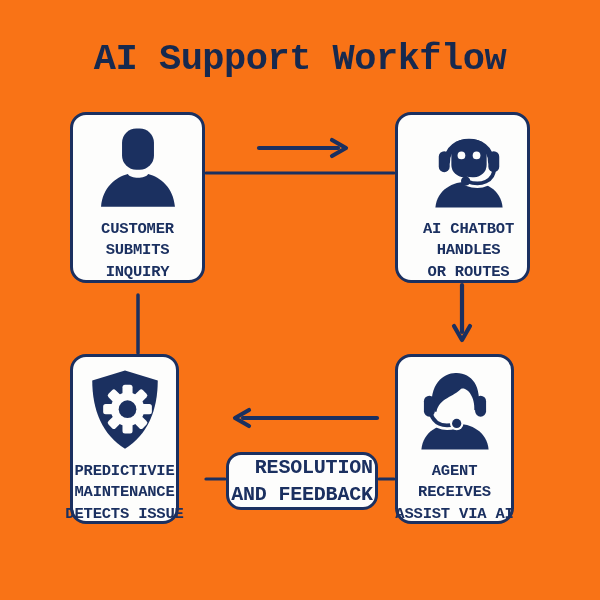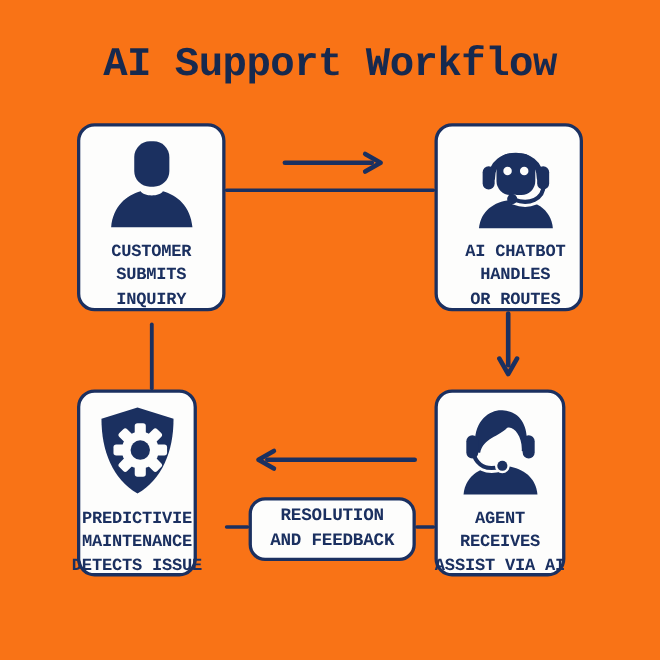--- a/index.html
+++ b/index.html
@@ -30,22 +30,22 @@
     font-size:15.5px;font-weight:bold;line-height:1.38;
     letter-spacing:-0.2px;color:#1b3060;width:133px;
   }
   .connector-label-box{
     position:absolute;left:226px;top:452px;width:152px;height:58px;
     box-sizing:border-box;background:#fdfdfc;
     border:3px solid #1b3060;border-radius:15px;
     display:flex;align-items:center;justify-content:center;
   }
   .connector-label-box .label{
-    text-align:center;white-space:pre-line;color:#1b3060;
-    font-size:16px;font-weight:bold;line-height:1.35;letter-spacing:-0.2px;
+    text-align:right;white-space:pre-line;color:#1b3060;
+    font-size:20px;font-weight:bold;line-height:1.35;letter-spacing:-0.2px;
   }
 </style>
 </head>
 <body>
 
 <div class="canvas">
 
   <h1 class="title">AI Support Workflow</h1>
 
   <svg class="connectors" viewBox="0 0 600 600">

